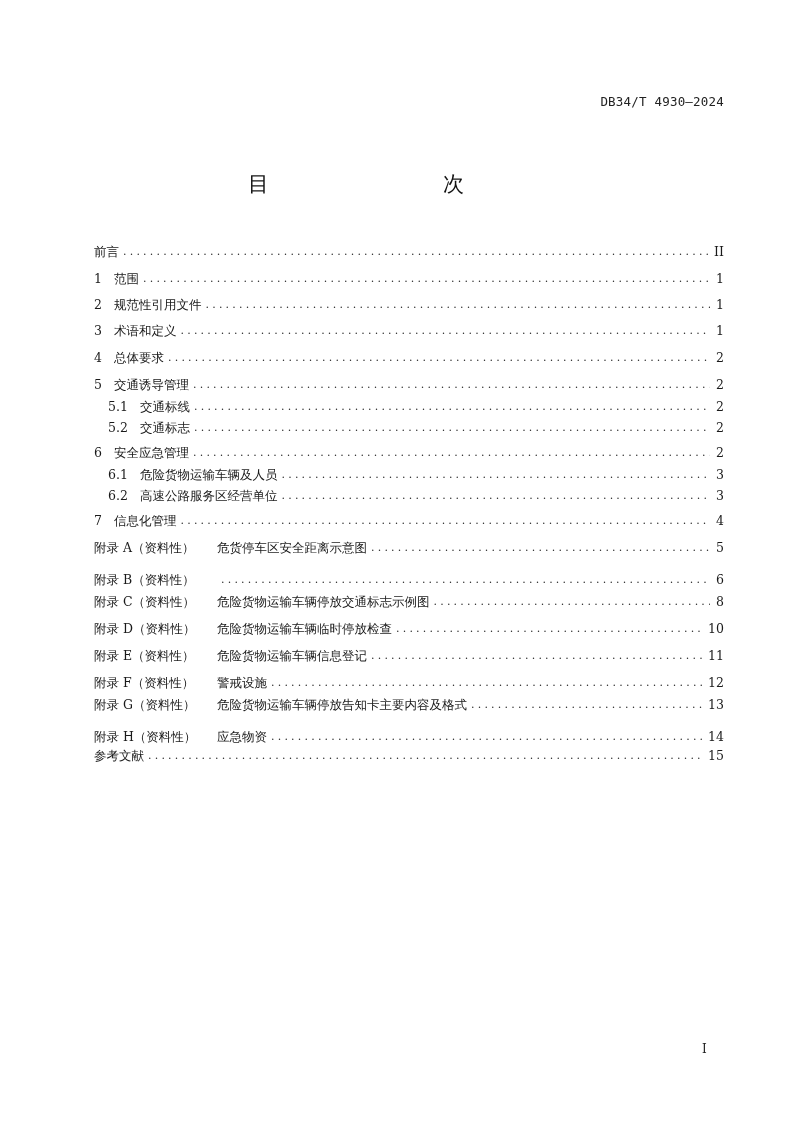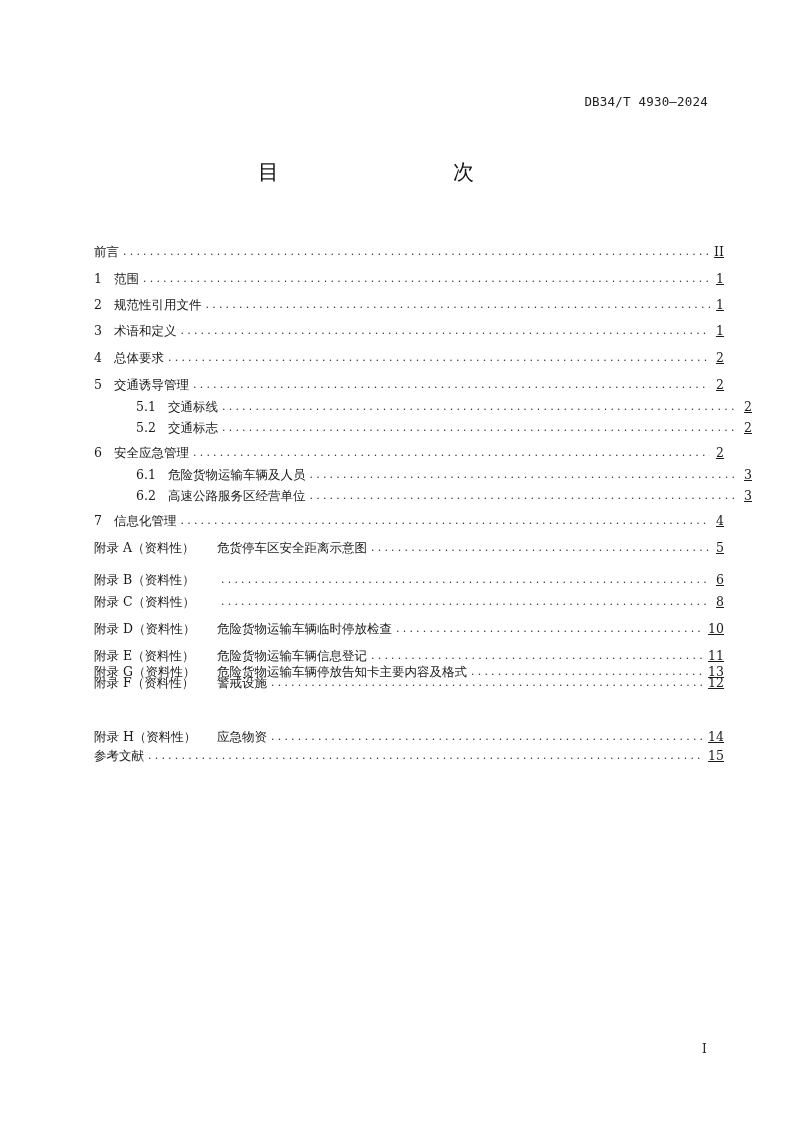--- a/index.html
+++ b/index.html
@@ -1,31 +1,31 @@
 <!DOCTYPE html>
 <html><head>
 <meta charset="utf-8">
 <style>
   html, body { margin: 0; padding: 0; background: #ffffff; }
   body { width: 800px; height: 1132px; position: relative; overflow: hidden;
          font-family: "DejaVu Serif", "Liberation Serif", serif; color: #1a1a1a; }
-  .doc-code { position: absolute; top: 94px; right: 92px; font-family: "DejaVu Sans Mono", "Liberation Mono", monospace;
+  .doc-code { position: absolute; top: 94px; right: 76px; font-family: "DejaVu Sans Mono", "Liberation Mono", monospace;
               font-size: 12.5px; letter-spacing: 0.2px; color: #222; }
-  .title { position: absolute; top: 158px; left: 0; width: 712px; text-align: center;
-           font-family: "DejaVu Sans", "Liberation Sans", sans-serif; font-size: 21px; letter-spacing: 44px; color: #111; padding-left: 10px; }
+  .title { position: absolute; top: 170px; left: 0; width: 712px; text-align: center;
+           font-family: "DejaVu Sans", "Liberation Sans", sans-serif; font-size: 21px; letter-spacing: 44px; color: #111; }
   .title span { margin-right: -44px; }
   .toc { position: absolute; left: 94px; width: 630px; top: 0; }
   .row { position: absolute; left: 0; width: 630px; height: 18px; display: flex; align-items: center;
          font-size: 12.5px; line-height: 18px; white-space: nowrap; }
-  .row.sub { left: 14px; width: 616px; margin-left: 28px; }
+  .row.sub { left: 14px; width: 616px; }
   .num { display: inline-block; }
   .label { display: inline-block; }
   .dots { flex: 1; overflow: hidden; margin: 0 4px 0 4px; color: #333; letter-spacing: 3.2px; font-size: 11px; }
   .dots::before { content: "..........................................................................................................................................................................................................................."; }
-  .page { min-width: 10px; text-align: right; text-decoration: underline; }
+  .page { min-width: 10px; text-align: right; }
   .footer-page { position: absolute; top: 1042px; left: 702px; font-size: 12px; color: #222; }
 </style>
 </head>
 <body>
 
 <div class="doc-code">DB34/T 4930—2024</div>
 
 <div class="title"><span>目　　次</span></div>
 
 <div class="toc">
@@ -106,20 +106,21 @@
     <span class="dots"></span>
     <span class="page">5</span>
   </div>
   <div class="row" style="top:571px">
     <span class="num" style="width:123px">附录 B（资料性）</span>
     <span class="dots"></span>
     <span class="page">6</span>
   </div>
   <div class="row" style="top:593px">
     <span class="num" style="width:123px">附录 C（资料性）</span>
+    <span class="label">危险货物运输车辆停放交通标志示例图</span>
     <span class="dots"></span>
     <span class="page">8</span>
   </div>
   <div class="row" style="top:620px">
     <span class="num" style="width:123px">附录 D（资料性）</span>
     <span class="label">危险货物运输车辆临时停放检查</span>
     <span class="dots"></span>
     <span class="page">10</span>
   </div>
   <div class="row" style="top:647px">
@@ -127,21 +128,21 @@
     <span class="label">危险货物运输车辆信息登记</span>
     <span class="dots"></span>
     <span class="page">11</span>
   </div>
   <div class="row" style="top:674px">
     <span class="num" style="width:123px">附录 F（资料性）</span>
     <span class="label">警戒设施</span>
     <span class="dots"></span>
     <span class="page">12</span>
   </div>
-  <div class="row" style="top:663px">
+  <div class="row" style="top:696px">
     <span class="num" style="width:123px">附录 G（资料性）</span>
     <span class="label">危险货物运输车辆停放告知卡主要内容及格式</span>
     <span class="dots"></span>
     <span class="page">13</span>
   </div>
   <div class="row" style="top:728px">
     <span class="num" style="width:123px">附录 H（资料性）</span>
     <span class="label">应急物资</span>
     <span class="dots"></span>
     <span class="page">14</span>

